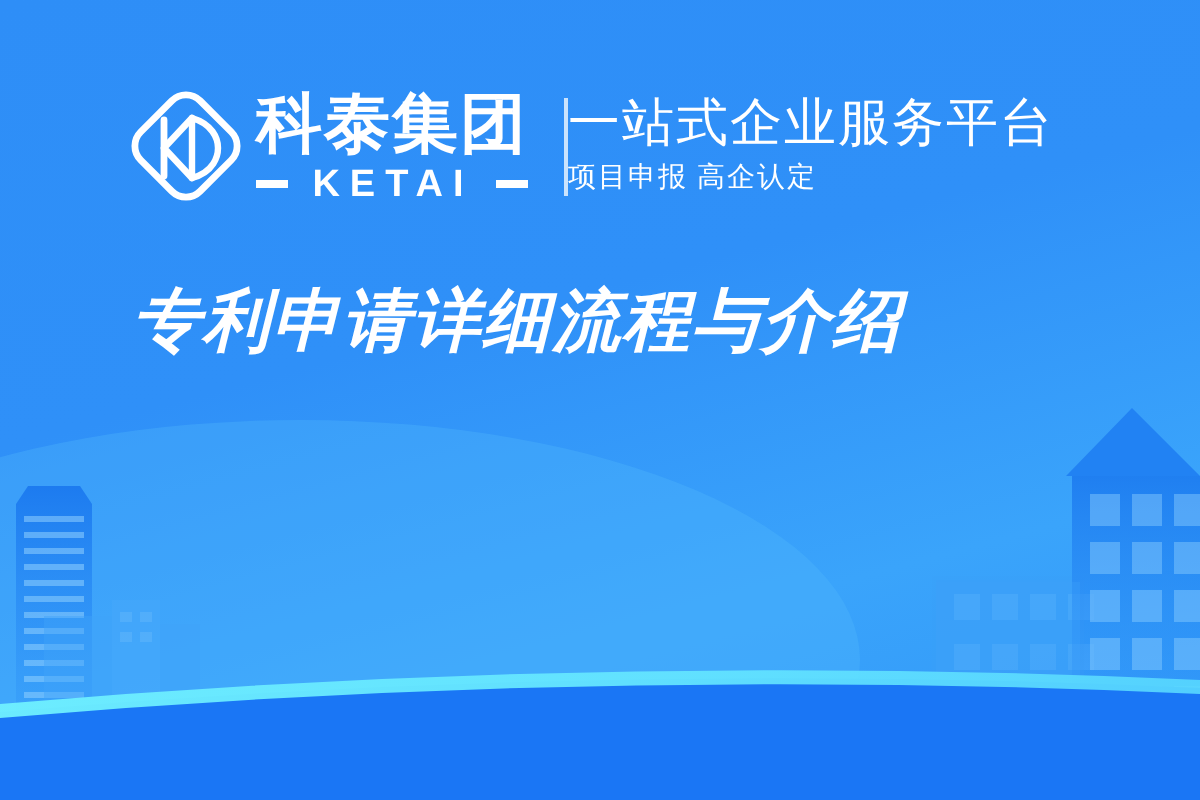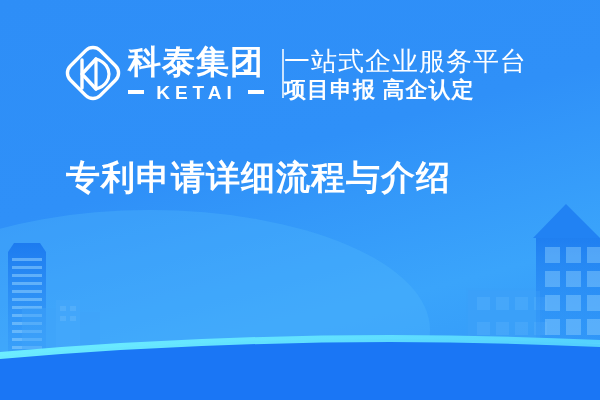--- a/index.html
+++ b/index.html
@@ -90,39 +90,40 @@
   }
   #tagline-main {
     font-size: 26px;
     line-height: 30px;
     color: #ffffff;
     letter-spacing: 1px;
     white-space: nowrap;
   }
   #tagline-sub {
     font-family: "Liberation Serif", "DejaVu Serif", serif;
-    font-size: 22px;
+    font-size: 14px;
     line-height: 22px;
-    font-weight: bold;
+    font-weight: normal;
     color: #ffffff;
     letter-spacing: 1px;
     margin-top: 3px;
     white-space: nowrap;
   }
   
   #headline {
     position: absolute;
     left: 66px;
-    top: 156px;
+    top: 140px;
     font-size: 34px;
     line-height: 42px;
     font-weight: bold;
     color: #ffffff;
     letter-spacing: 1px;
     white-space: nowrap;
+    font-style: italic;
   }
 </style>
 </head>
 <body>
 
 <div id="banner">
 
   <svg id="skyline" viewBox="0 0 600 400" width="600" height="400" preserveAspectRatio="none">
     <defs>
       <linearGradient id="gLight" x1="0" y1="0" x2="0" y2="1">

